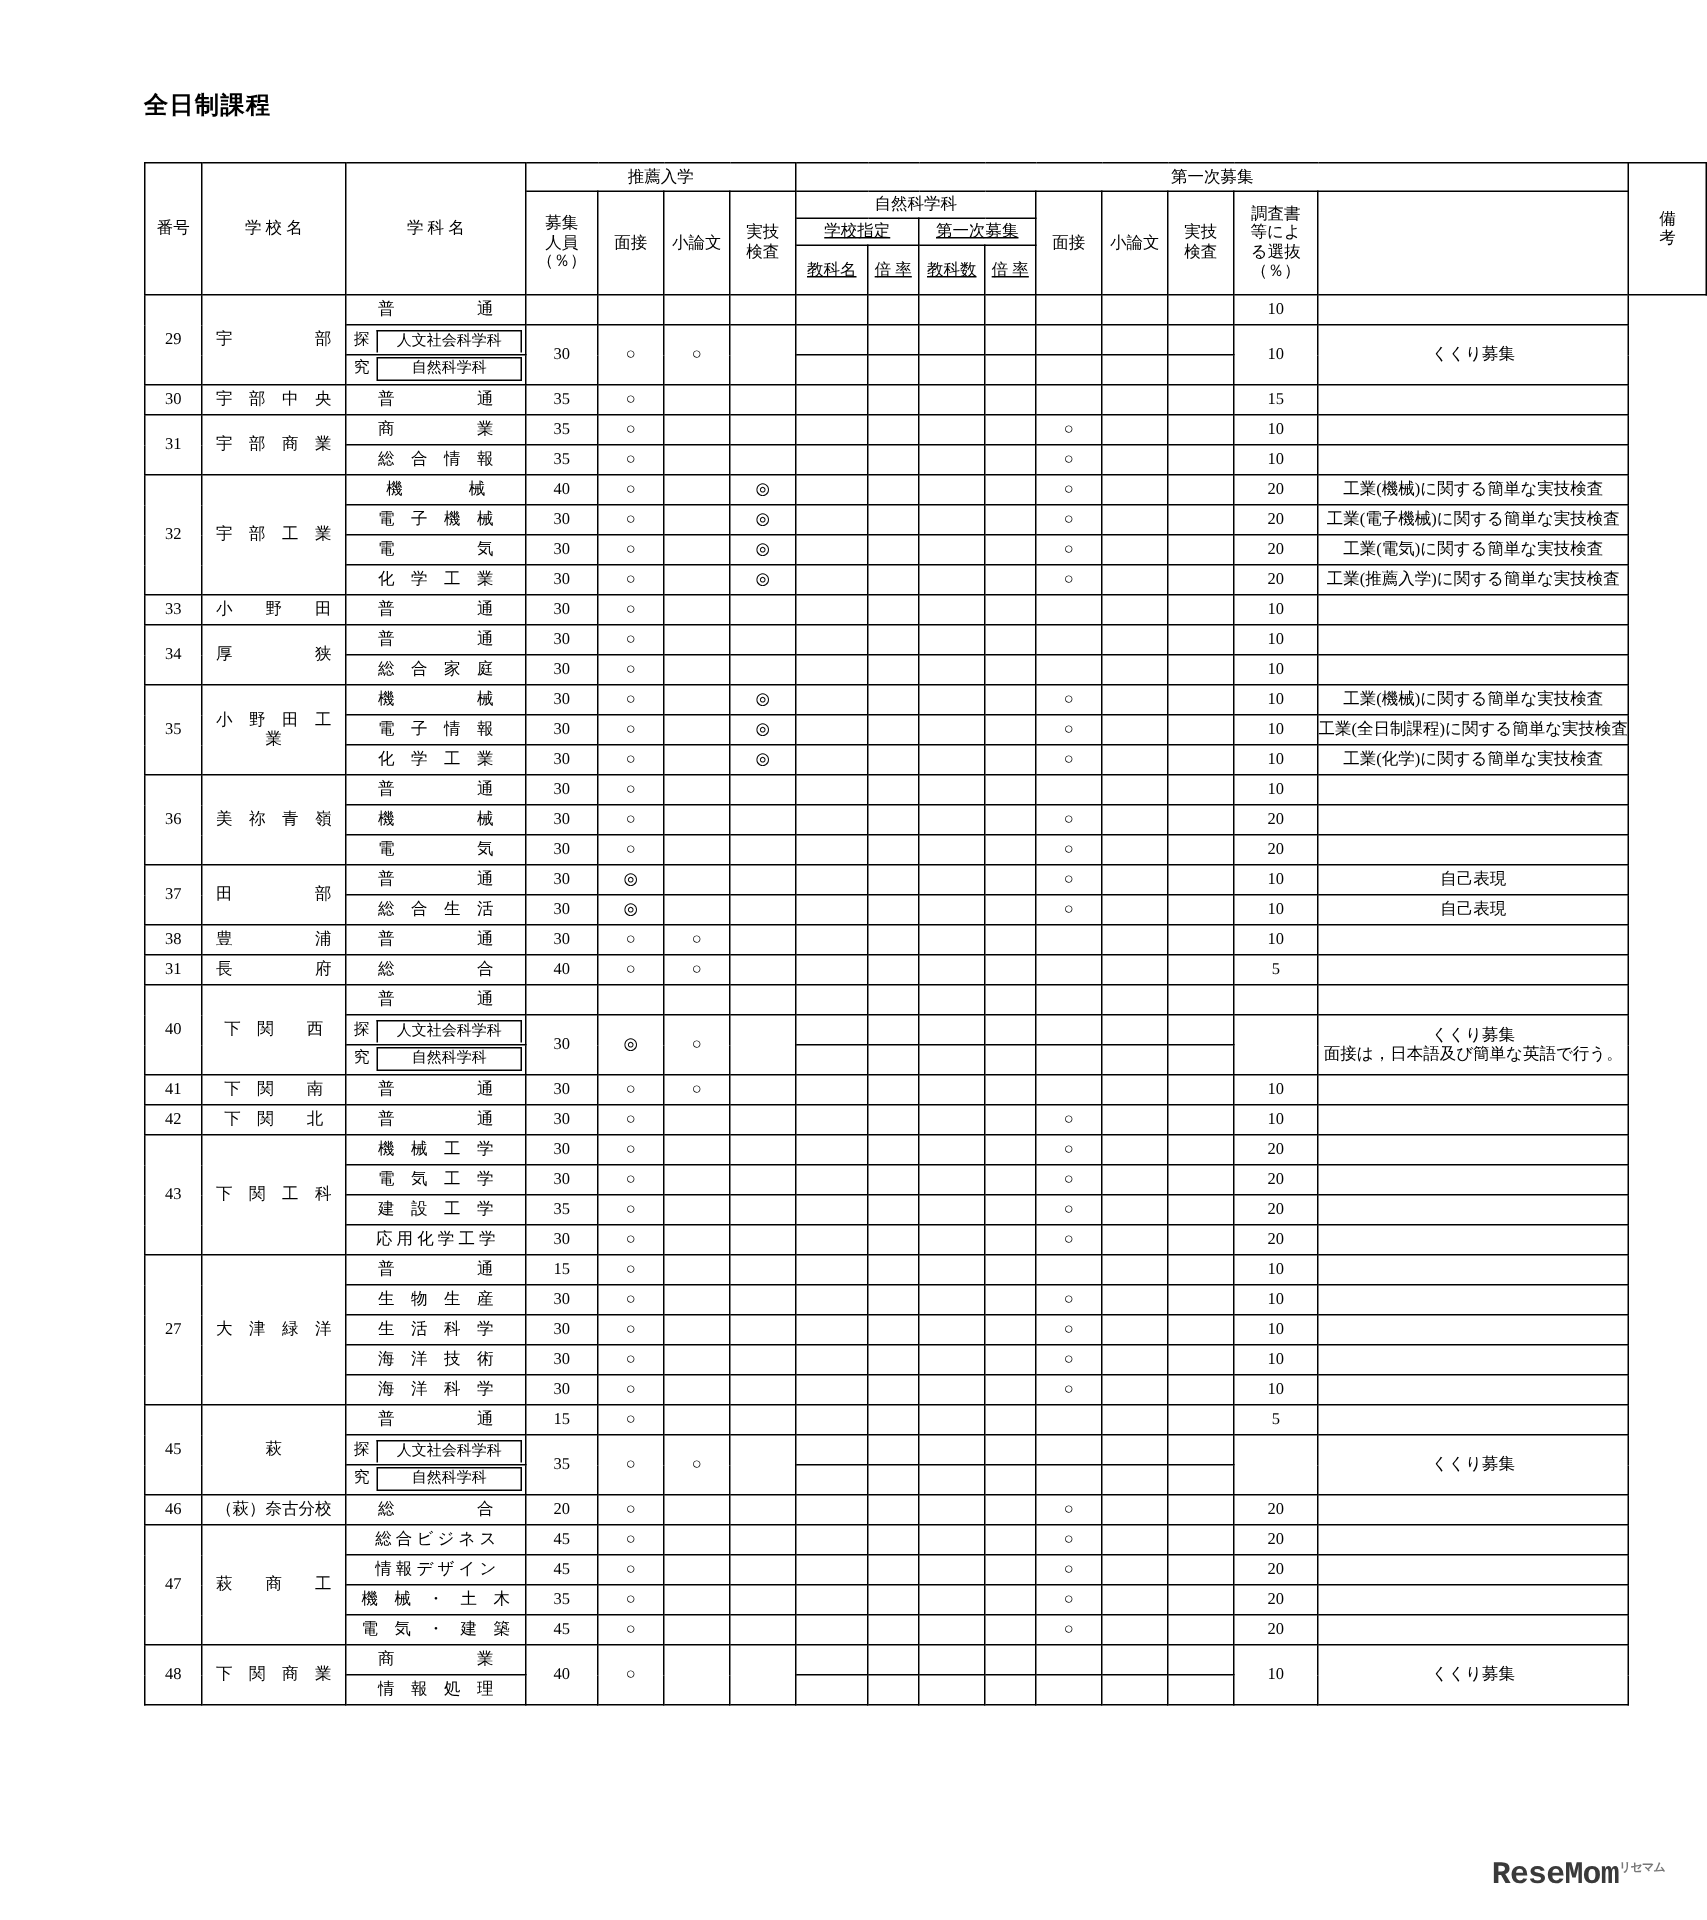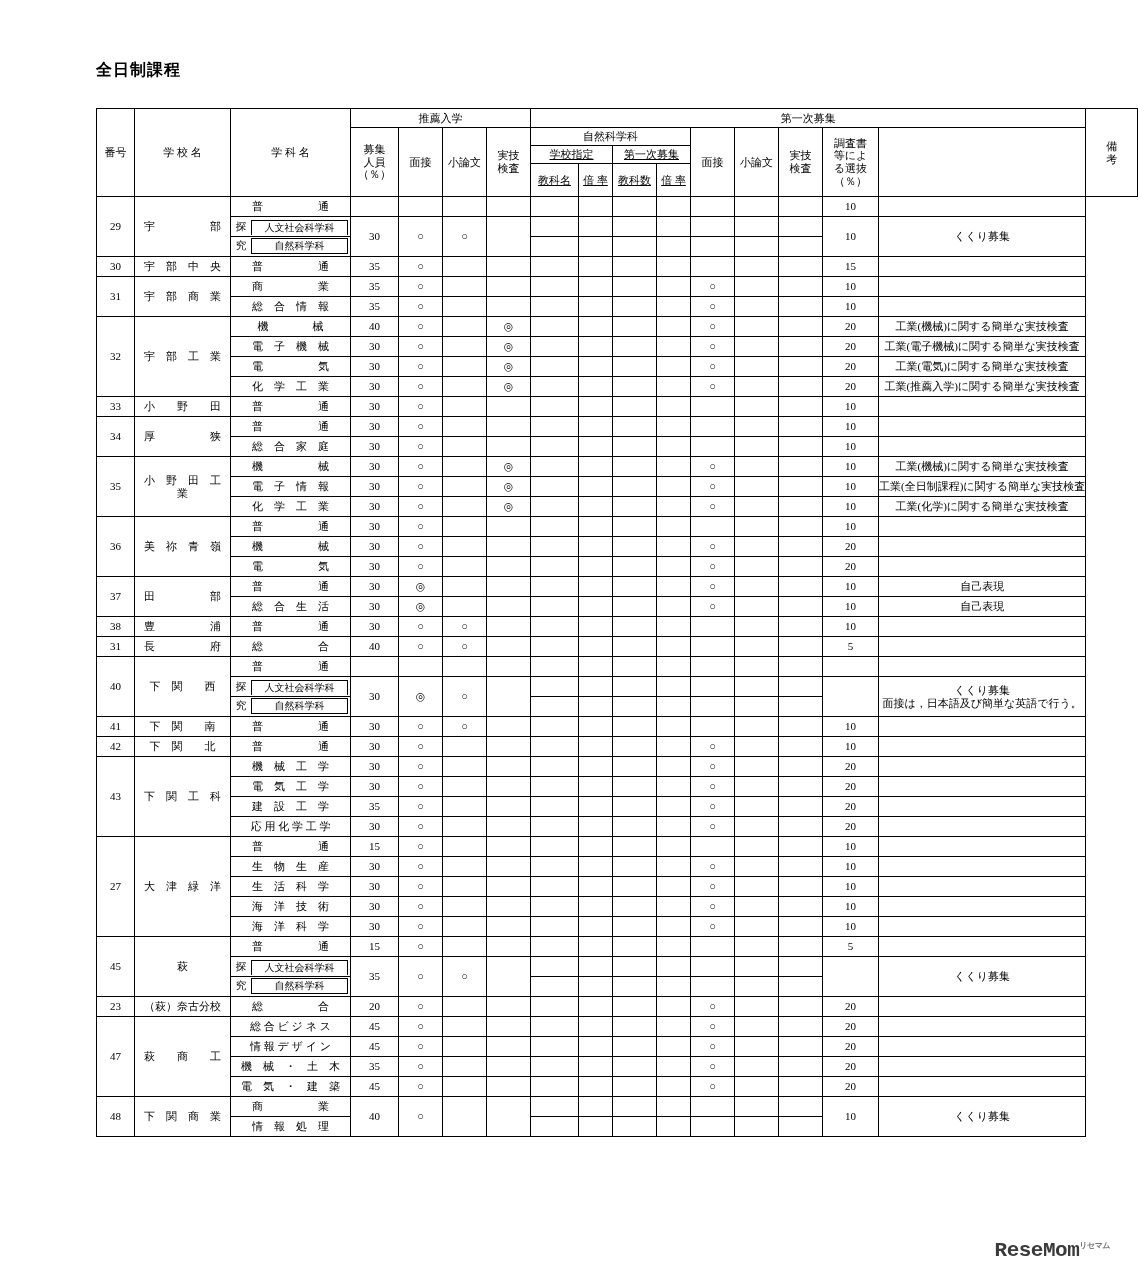--- a/index.html
+++ b/index.html
@@ -836,21 +836,21 @@
           </td>
           <td></td>
           <td></td>
           <td></td>
           <td></td>
           <td class="circ"></td>
           <td class="circ"></td>
           <td class="circ"></td>
         </tr>
         <tr class="row">
-          <td>23</td>
+          <td>46</td>
           <td class="school">（萩）奈古分校</td>
           <td class="dept">総　　　　　合</td>
           <td>20</td>
           <td class="circ">○</td>
           <td class="circ"></td>
           <td class="circ"></td>
           <td></td>
           <td></td>
           <td></td>
           <td></td>

